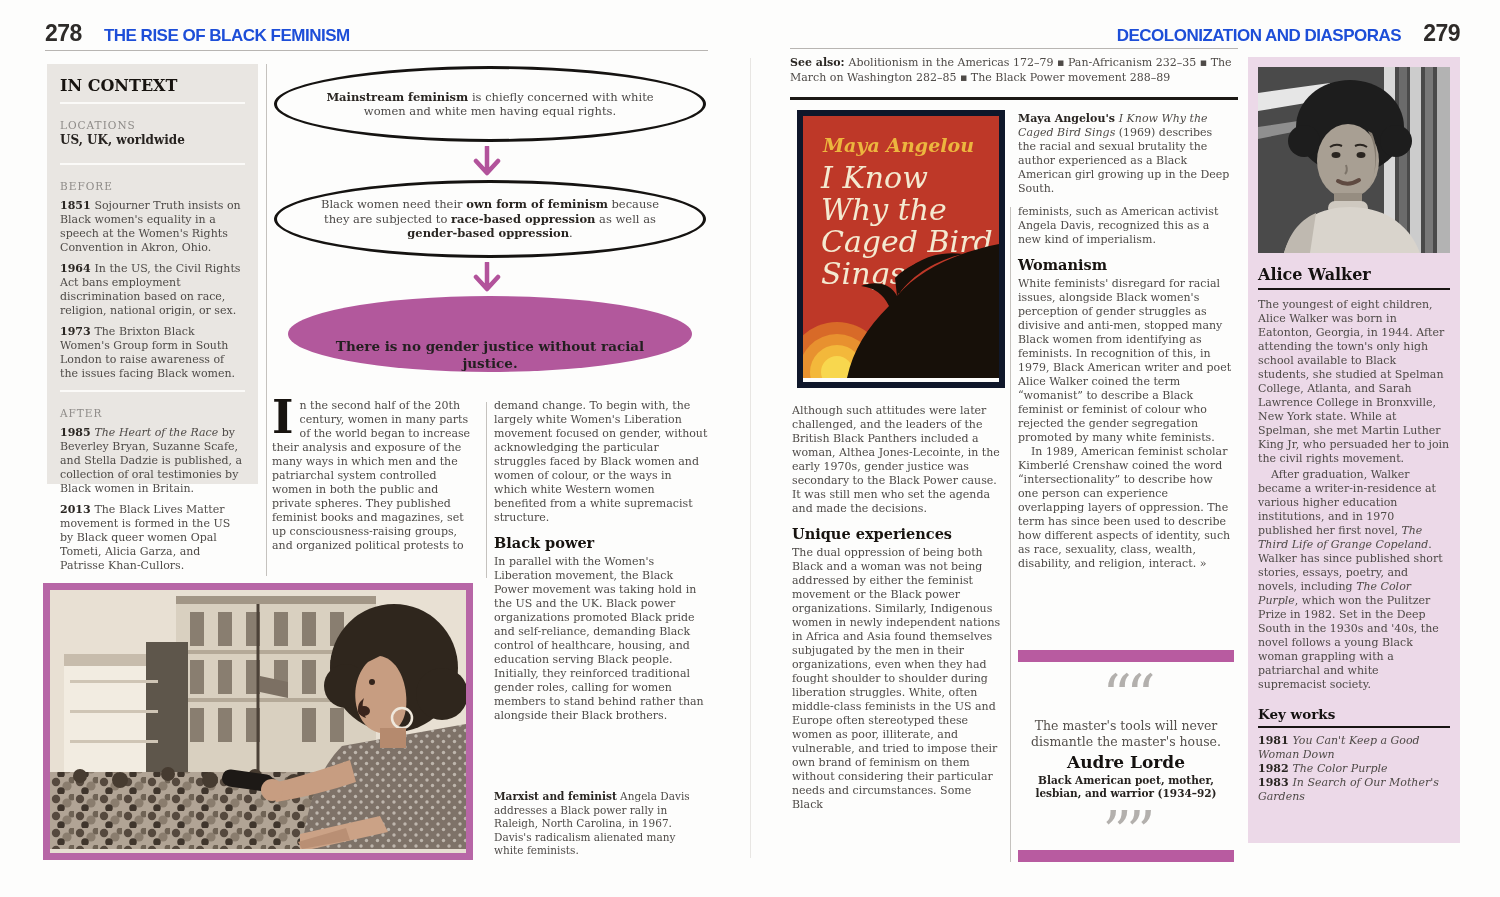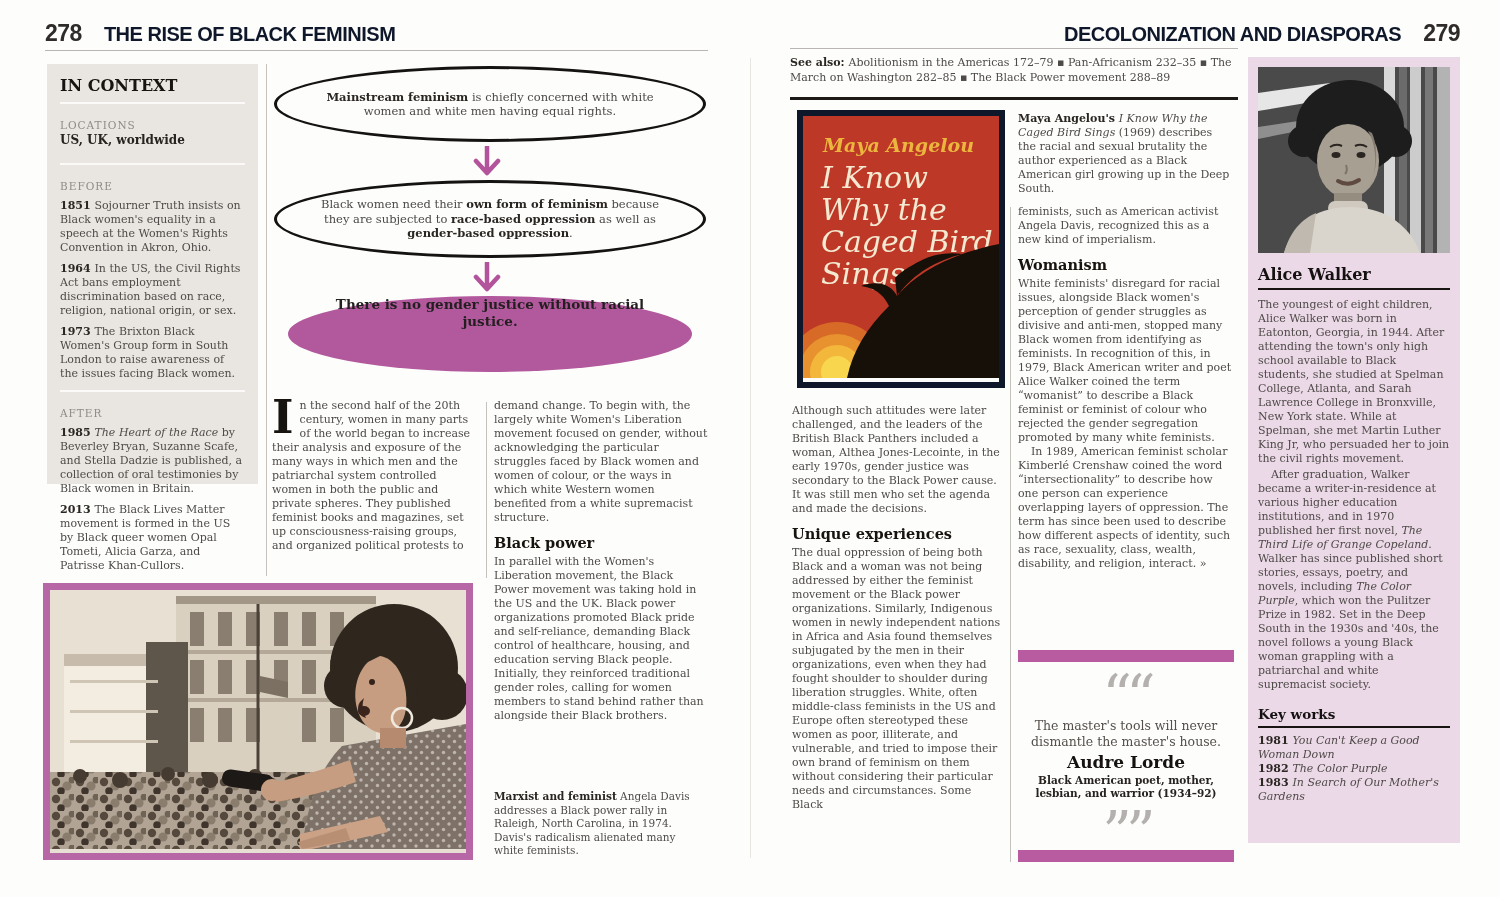--- a/index.html
+++ b/index.html
@@ -3,42 +3,42 @@
 <meta charset="utf-8">
 <style>
   * { margin:0; padding:0; box-sizing:border-box; }
   body { background:#ffffff; font-family:"DejaVu Serif", serif; }
   .spread { position:relative; width:1500px; height:897px; background:#fdfdfc; overflow:hidden; }
 
   
   .run-head { position:absolute; top:20px; display:flex; gap:22px; align-items:baseline;
               font-family:"Liberation Sans", sans-serif; font-weight:bold; letter-spacing:-0.5px; }
   .run-head .pgnum { font-size:23px; color:#2e2b29; }
-  .run-head .htitle { font-size:20px; color:#0f172a; }
+  .run-head .htitle { font-size:17px; color:#1d4ed8; }
   .hrule { position:absolute; height:1px; background:#b8b5b2; }
   .hrule-black { position:absolute; height:3px; background:#1c1916; }
 
   
   .context-box { position:absolute; left:47px; top:64px; width:211px; height:420px;
                  background:#e9e6e2; padding:12px 13px; color:#4e4a47; }
   .ctx-title { font-size:16px; font-weight:bold; color:#17130f; padding-bottom:7px; border-bottom:2px solid #fbfaf8; }
   .ctx-label { font-size:10.5px; color:#8e8b88; letter-spacing:1px; margin-top:15px; }
   .ctx-loc { font-size:12px; font-weight:bold; color:#26221f; margin-top:2px; padding-bottom:16px; border-bottom:2px solid #fbfaf8; }
   .ctx-event { font-size:11px; line-height:14px; margin-top:7px; }
   .ctx-sep { border-top:2px solid #fbfaf8; margin-top:9px; }
 
   .vrule { position:absolute; width:1px; background:#c5c2be; }
 
   
   .oval { position:absolute; border:3px solid #151311; border-radius:50%;
           display:flex; align-items:center; justify-content:center; text-align:center;
           font-size:11.5px; line-height:14.5px; color:#4c4947; background:#fdfdfc; }
   .oval .inner { width:82%; }
   .oval-fill { position:absolute; border-radius:50%; background:#b2589c; border:none;
-               display:flex; align-items:flex-start; justify-content:center; text-align:center; }
+               display:flex; align-items:flex-end; justify-content:center; text-align:center; }
   .oval-fill .inner { width:80%; font-size:13.5px; line-height:17px; font-weight:bold; color:#231f20; }
   .flow-arrow { position:absolute; }
 
   
   .col { position:absolute; font-size:11px; line-height:14px; color:#4e4a47; text-align:left; }
   .col h3 { font-size:14.5px; line-height:16px; color:#17130f; margin:10px 0 4px 0;
             font-weight:bold; }
   .dropcap { float:left; font-size:46px; line-height:36px; font-weight:bold; color:#17130f; padding-right:6px; }
   .indent { text-indent:13px; }
   .caption { position:absolute; font-size:10.5px; line-height:13.5px; color:#4e4a47; }
@@ -117,21 +117,21 @@
 
   <div class="col" style="left:272px; top:399px; width:202px; height:182px; overflow:hidden;">
     <span class="dropcap">I</span><span>n the second half of the 20th century, women in many parts of the world began to increase their analysis and exposure of the many ways in which men and the patriarchal system controlled women in both the public and private spheres. They published feminist books and magazines, set up consciousness-raising groups, and organized political protests to</span>
   </div>
   <div class="vrule" style="left:486px; top:402px; height:176px;"></div>
   <div class="col" style="left:494px; top:399px; width:214px;">
     <p>demand change. To begin with, the largely white Women's Liberation movement focused on gender, without acknowledging the particular struggles faced by Black women and women of colour, or the ways in which white Western women benefited from a white supremacist structure.</p>
     <h3>Black power</h3>
     <p>In parallel with the Women's Liberation movement, the Black Power movement was taking hold in the US and the UK. Black power organizations promoted Black pride and self-reliance, demanding Black control of healthcare, housing, and education serving Black people. Initially, they reinforced traditional gender roles, calling for women members to stand behind rather than alongside their Black brothers.</p>
   </div>
-  <div class="caption" style="left:494px; top:790px; width:214px;"><span class="rb">Marxist and feminist</span><span> Angela Davis addresses a Black power rally in Raleigh, North Carolina, in 1974. Davis's radicalism alienated many white feminists.</span></div>
+  <div class="caption" style="left:494px; top:790px; width:214px;"><span class="rb">Marxist and feminist</span><span> Angela Davis addresses a Black power rally in Raleigh, North Carolina, in 1967. Davis's radicalism alienated many white feminists.</span></div>
 
   <div class="rally">
     <svg width="416" height="259" viewBox="0 0 416 259">
       <defs>
         <pattern id="crowd" width="24" height="17" patternUnits="userSpaceOnUse">
           <rect width="24" height="17" fill="#b1a495"></rect>
           <circle cx="6" cy="5" r="4.2" fill="#55493e"></circle>
           <circle cx="17" cy="9" r="4.6" fill="#8a7d6e"></circle>
           <circle cx="11" cy="14" r="3.8" fill="#3f352c"></circle>
           <circle cx="22" cy="3" r="3.4" fill="#6f6355"></circle>

